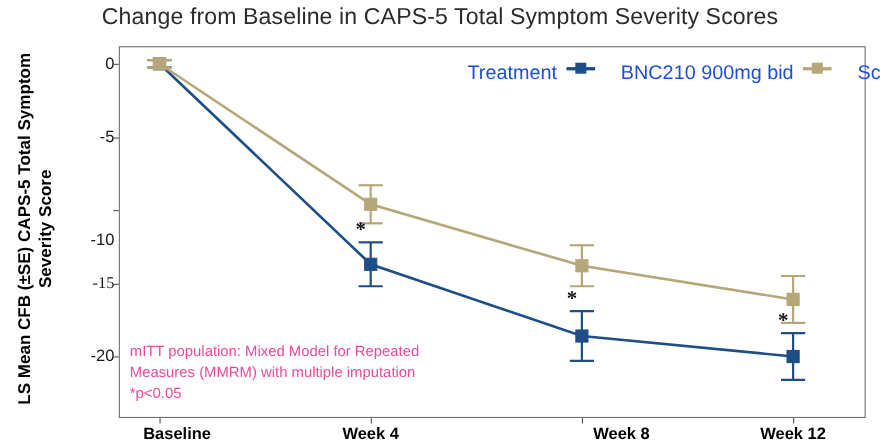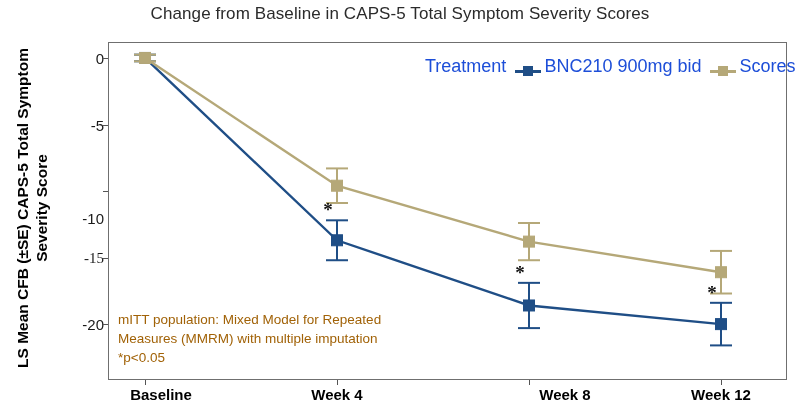--- a/index.html
+++ b/index.html
@@ -19,21 +19,21 @@
     left: 0; top: 0;
     width: 800px;
     height: 405px;
   }
   .chart-title {
     position: absolute;
     left: 0;
     top: 4px;
     width: 800px;
     text-align: center;
-    font-size: 17px;
+    font-size: 21px;
     color: #2b2b2b;
     font-family: "Liberation Sans", sans-serif;
     letter-spacing: 0.1px;
   }
   .ylabel {
     position: absolute;
     transform: rotate(-90deg);
     transform-origin: left top;
     font-size: 15.5px;
     font-weight: bold;
@@ -106,22 +106,22 @@
     left: 425px;
     display: flex;
     align-items: center;
     gap: 9px;
     font-size: 18px;
     color: #1d4ed8;
     white-space: nowrap;
   }
   .legend-entry {
     display: flex;
-    align-items: flex-end;
-    gap: 3px;
+    align-items: flex-start;
+    gap: 23px;
   }
   .legend-key {
     position: relative;
     width: 26px;
     height: 12px;
     display: inline-block;
   }
   .legend-key .lk-line {
     position: absolute;
     left: 0;
@@ -134,21 +134,21 @@
     left: 8px;
     top: 1px;
     width: 10px;
     height: 10px;
   }
   .annotation {
     position: absolute;
     left: 118px;
     top: 310px;
     font-size: 13.5px;
-    color: #a16207;
+    color: #ec4899;
     line-height: 1.42;
     white-space: pre-line;
   }
   .star {
     position: absolute;
     font-size: 19px;
     font-weight: bold;
     color: #111111;
     transform: translate(-50%, -50%);
     font-family: "Liberation Serif", serif;

